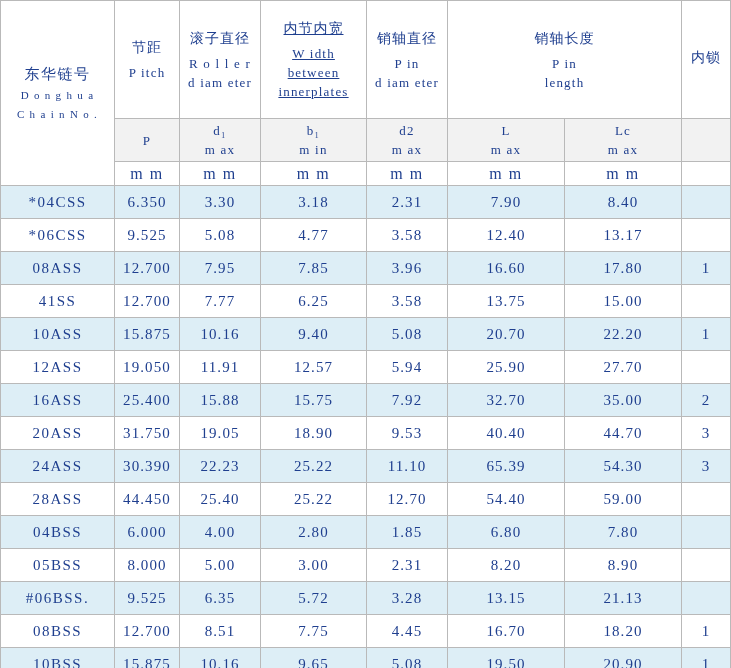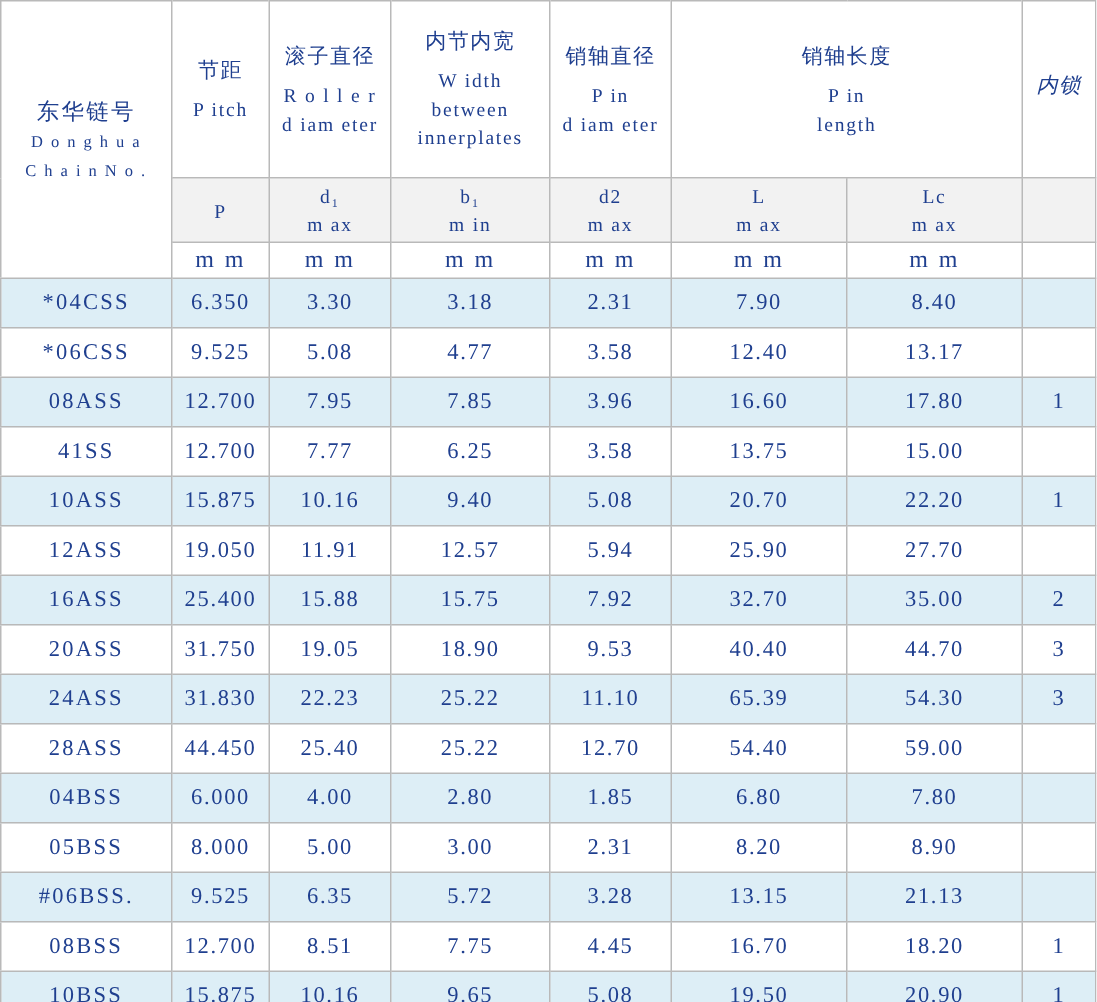--- a/index.html
+++ b/index.html
@@ -101,23 +101,23 @@
     line-height: 23px;
   }
   .left-label .en {
     font-size: 11px;
     letter-spacing: 1.3px;
     line-height: 19px;
   }
   .w-name  { width: 113px; }
   .w-pitch { width: 64px;  }
   .w-col   { width: 80px;  }
-  .w-wide  { width: 105px; }
+  .w-wide  { width: 105px; text-decoration: underline; }
   .w-pin   { width: 70px;  }
-  .w-last  { width: 48px; font-style: italic;  }
+  .w-last  { width: 48px;  }
   .clip {
     overflow: hidden;
     white-space: nowrap;
   }
 </style>
 </head>
 <body>
 
 <div id="sheet">
   <table class="spec">
@@ -270,21 +270,21 @@
           <td>31.750</td>
           <td>19.05</td>
           <td>18.90</td>
           <td>9.53</td>
           <td>40.40</td>
           <td>44.70</td>
           <td class="clip">3</td>
         </tr>
         <tr class="alt">
           <td class="name">24ASS</td>
-          <td>31.830</td>
+          <td>30.390</td>
           <td>22.23</td>
           <td>25.22</td>
           <td>11.10</td>
           <td>65.39</td>
           <td>54.30</td>
           <td class="clip">3</td>
         </tr>
         <tr class="plain">
           <td class="name">28ASS</td>
           <td>44.450</td>

